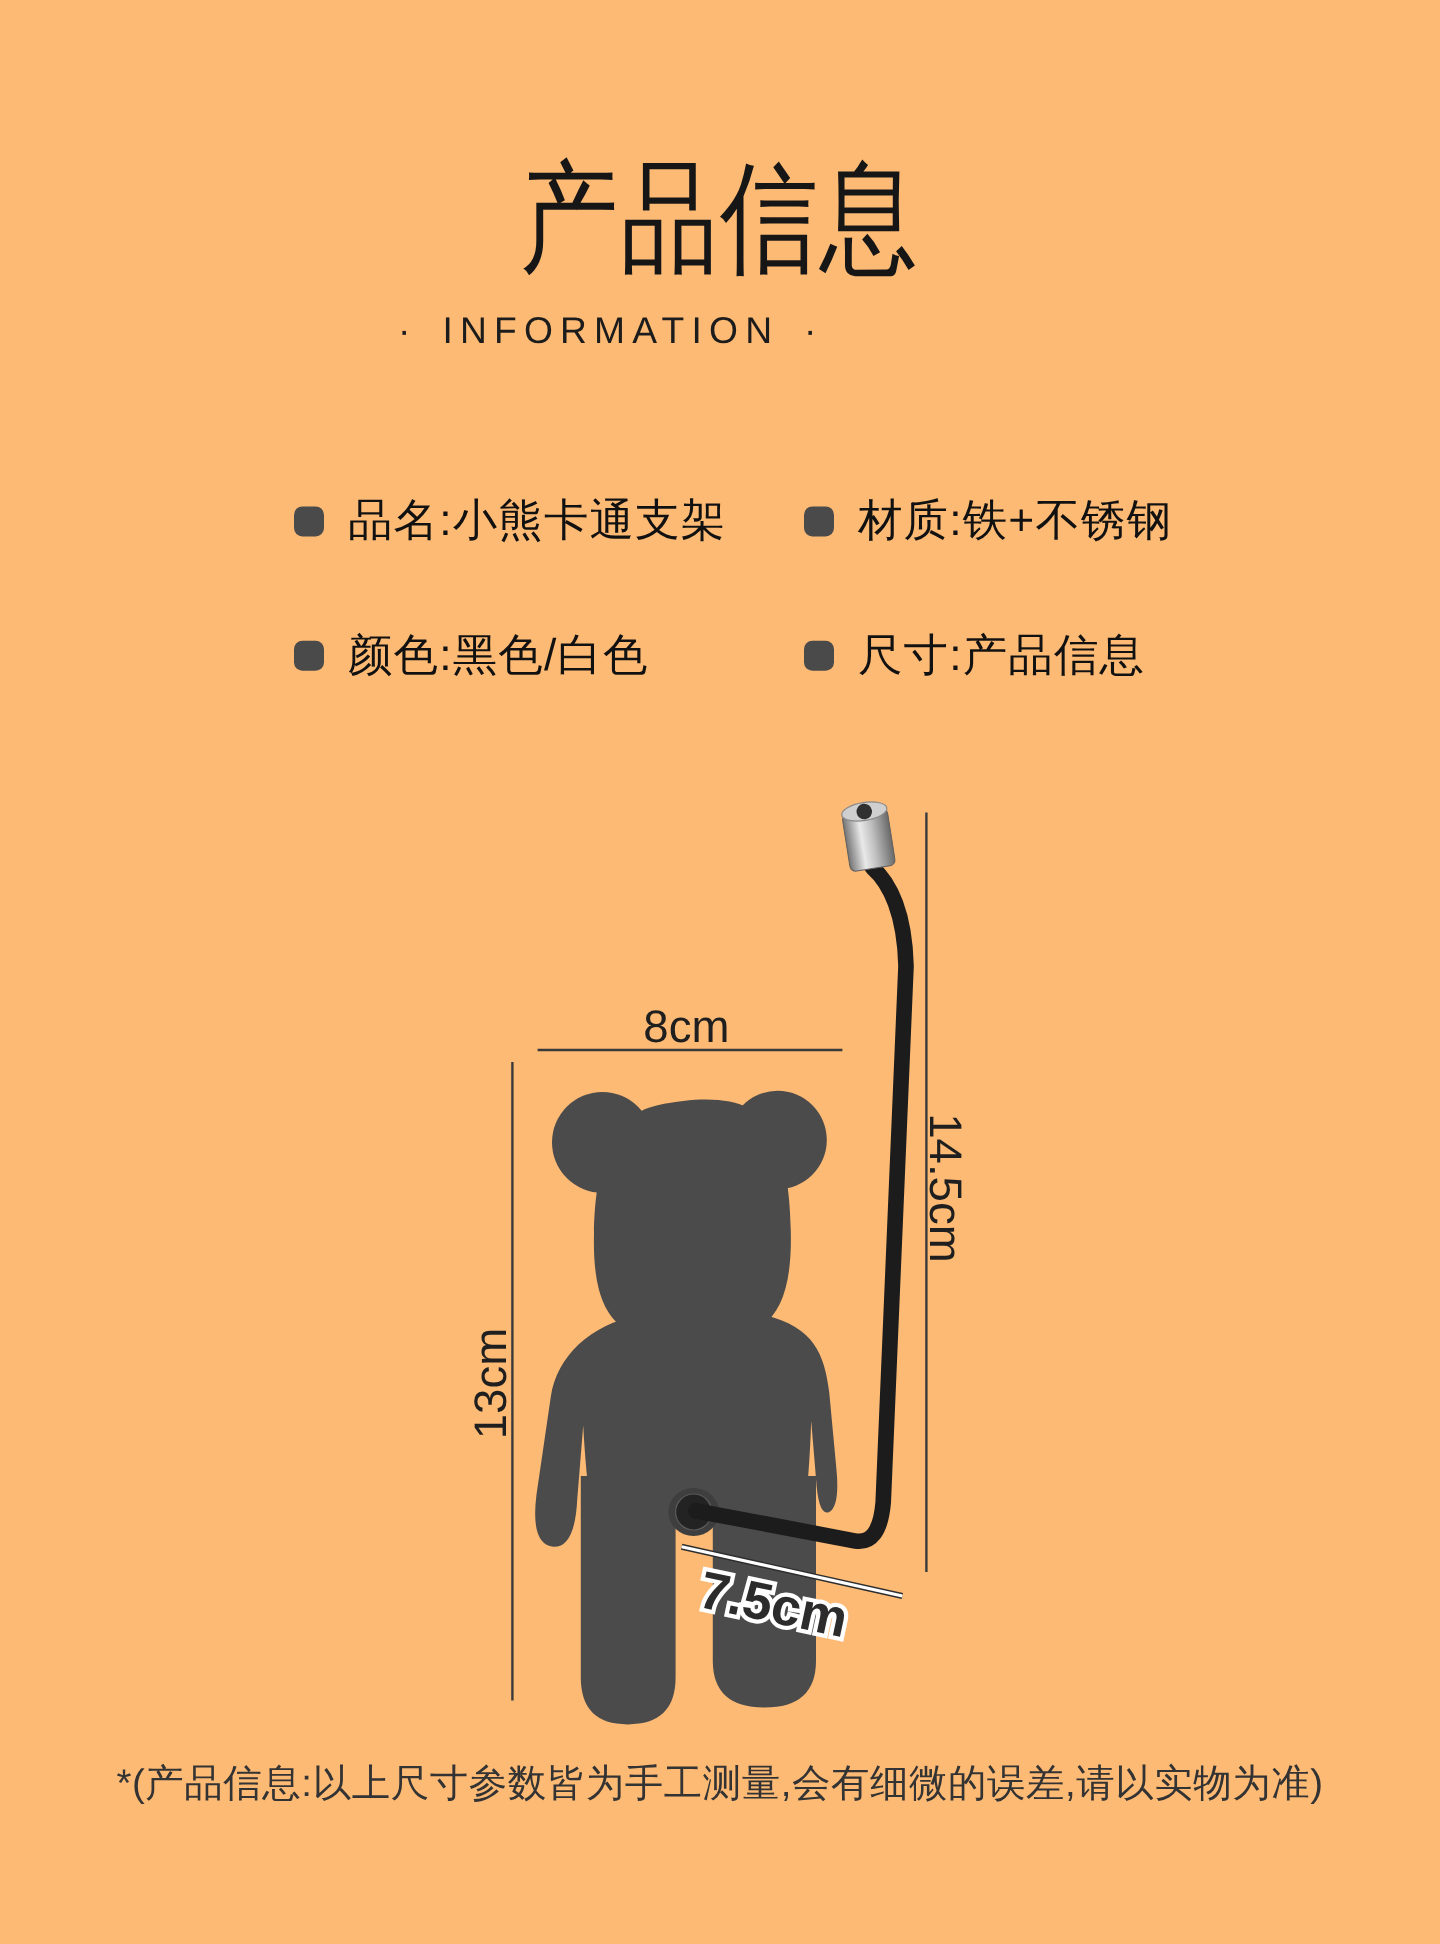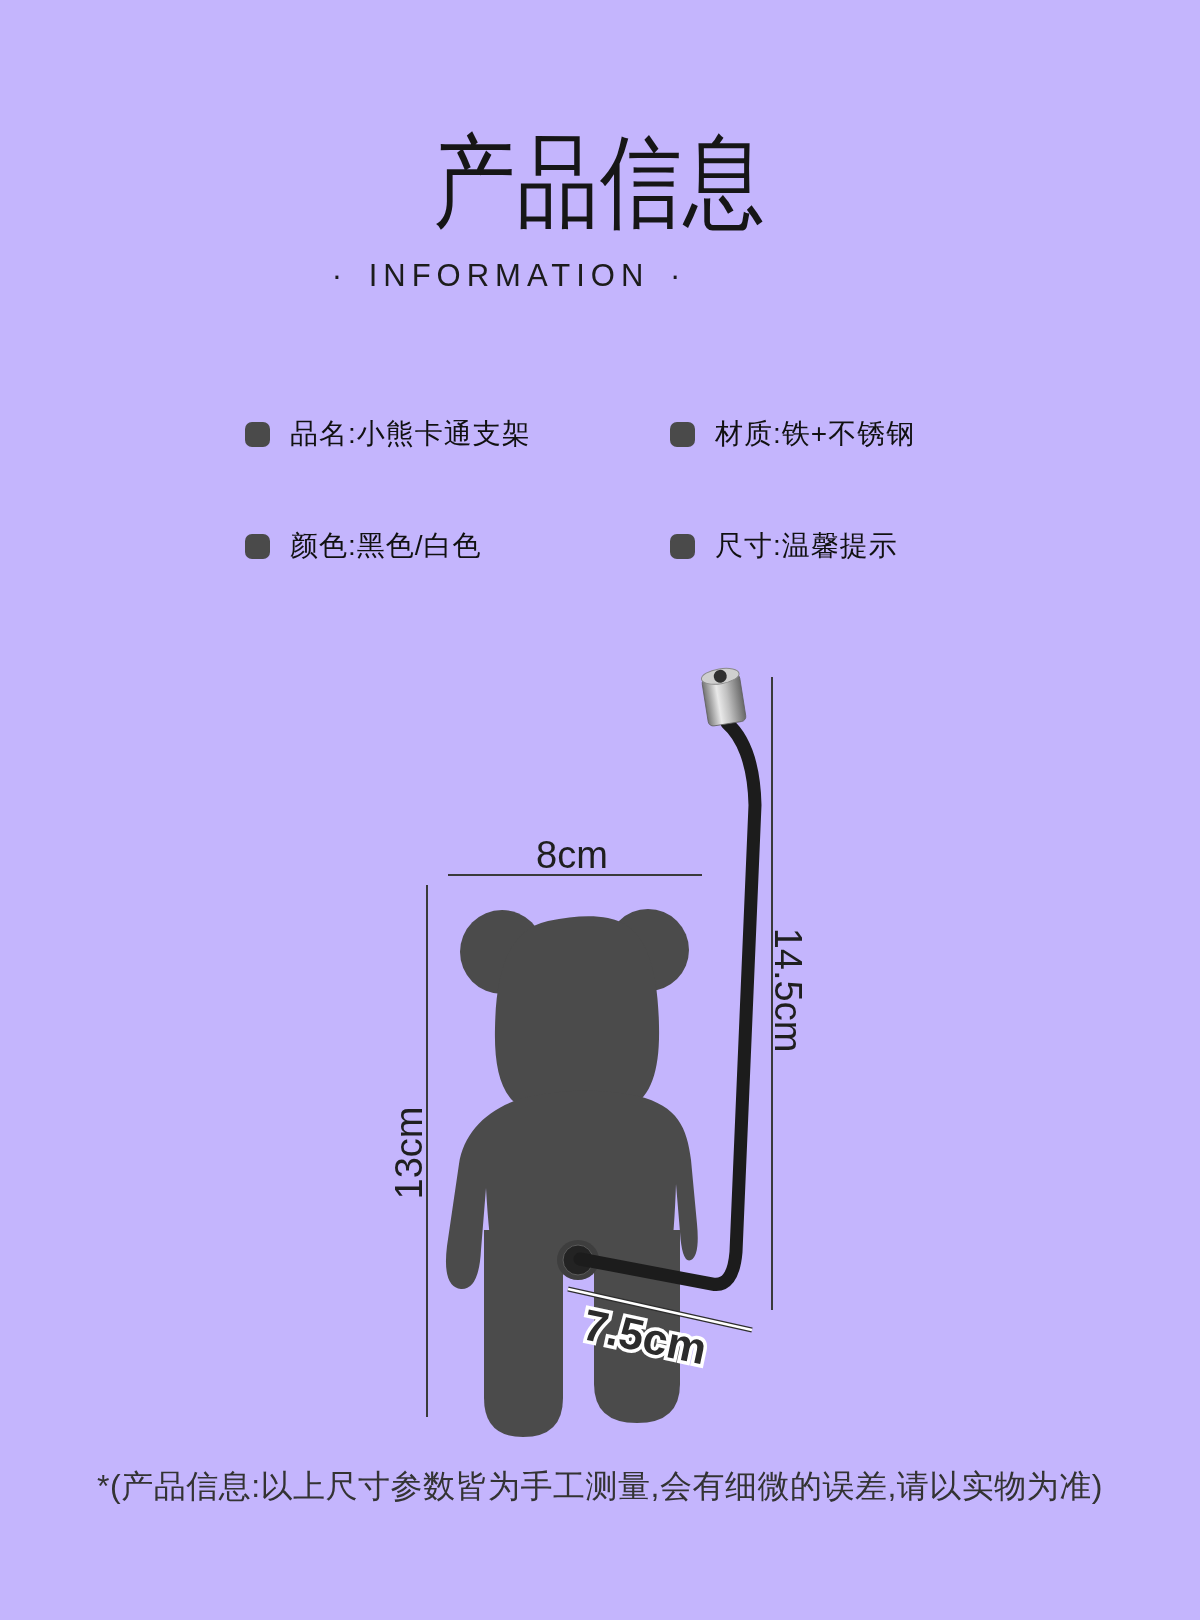--- a/index.html
+++ b/index.html
@@ -1,20 +1,20 @@
 <!DOCTYPE html>
 <html><head>
 <meta charset="utf-8">
 <style>
   html,body { margin:0; padding:0; background:#e8e8e8; }
   .page {
     position:relative;
     width:1200px; height:1620px;
     margin:0 auto;
-    background:#c4b5fd;
+    background:#fdba74;
     font-family:"Liberation Sans", sans-serif;
     overflow:hidden;
   }
   .abs { position:absolute; }
 
   
   .title {
     top:126px; left:0; width:1200px;
     text-align:center;
     font-size:102px; line-height:112px;
@@ -30,21 +30,21 @@
     font-weight:400;
   }
 
   
   .spec-item { display:flex; align-items:center; height:48px; }
   .spec-bullet {
     width:25px; height:25px; border-radius:7px;
     background:#4a4a4a; flex:0 0 auto; margin-right:20px;
   }
   .spec-label {
-    font-size:28px; color:#111111; font-weight:500;
+    font-size:37px; color:#111111; font-weight:500;
     white-space:nowrap; letter-spacing:1px;
   }
   #spec-0 { left:245px; top:410px; }
   #spec-1 { left:670px; top:410px; }
   #spec-2 { left:245px; top:522px; }
   #spec-3 { left:670px; top:522px; }
 
   
   .diagram { left:380px; top:630px; width:460px; height:830px; }
   .dim-text { font-size:38px; fill:#1f1f1f; font-weight:500; }
@@ -77,21 +77,21 @@
   <div class="abs spec-item" id="spec-1">
     <span class="spec-bullet"></span>
     <span class="spec-label">材质:铁+不锈钢</span>
   </div>
   <div class="abs spec-item" id="spec-2">
     <span class="spec-bullet"></span>
     <span class="spec-label">颜色:黑色/白色</span>
   </div>
   <div class="abs spec-item" id="spec-3">
     <span class="spec-bullet"></span>
-    <span class="spec-label">尺寸:温馨提示</span>
+    <span class="spec-label">尺寸:产品信息</span>
   </div>
 
   <svg class="abs diagram" viewBox="0 0 460 830">
     <defs>
       <linearGradient id="capGrad" x1="0" y1="0" x2="1" y2="0">
         <stop offset="0" stop-color="#747474"></stop>
         <stop offset="0.35" stop-color="#e9e9e9"></stop>
         <stop offset="0.6" stop-color="#c0c0c0"></stop>
         <stop offset="1" stop-color="#696969"></stop>
       </linearGradient>

